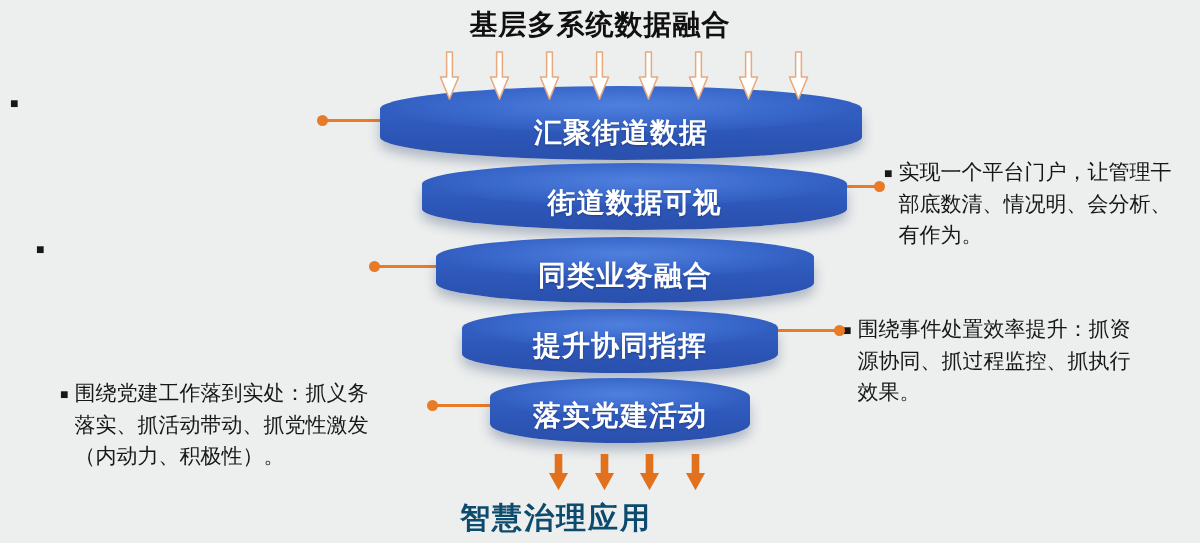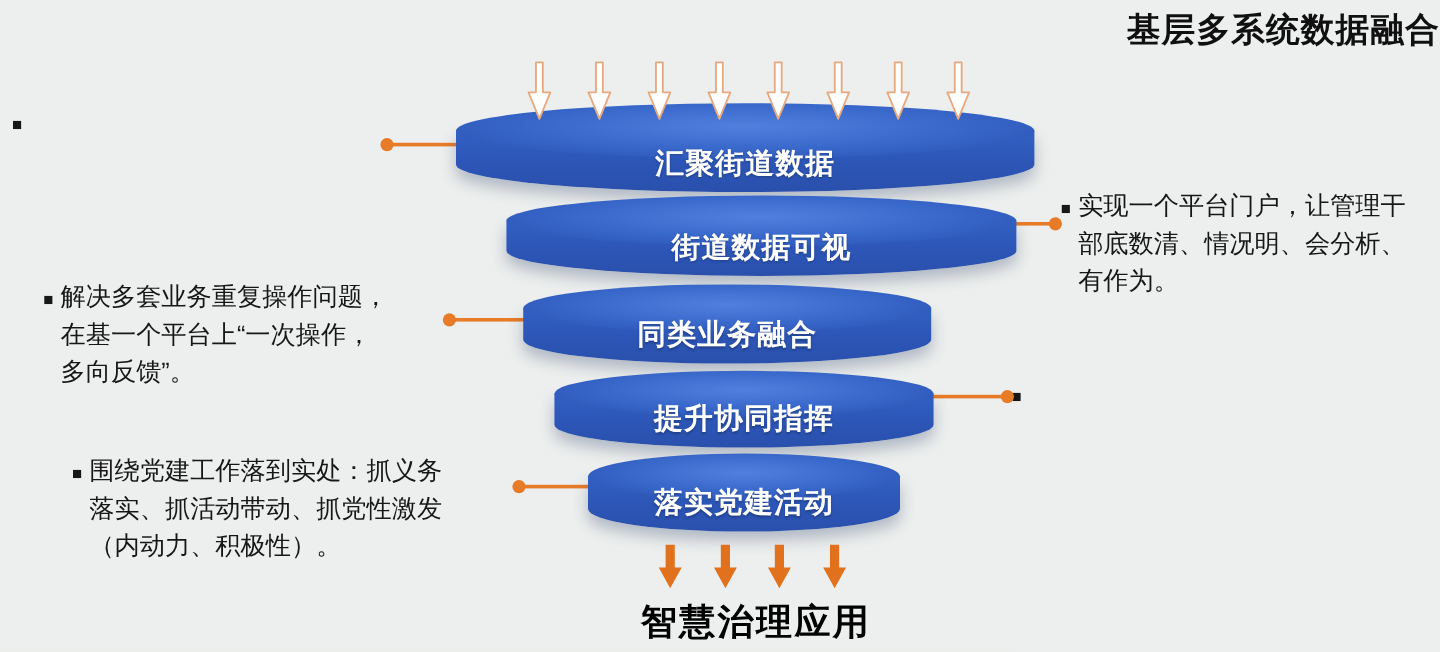--- a/index.html
+++ b/index.html
@@ -5,64 +5,64 @@
   html,body { margin:0; padding:0; background:#e9ebe9; }
   .canvas {
     position:relative; width:1200px; height:543px;
     background:#edefee; overflow:hidden;
     font-family:"Liberation Sans", sans-serif;
   }
 
   
   .title {
     position:absolute; top:6px; left:0; width:100%;
-    text-align:right; font-size:28px; font-weight:bold;
+    text-align:center; font-size:28px; font-weight:bold;
     color:#101010; letter-spacing:1px;
   }
 
   
   .disk { position:absolute; }
   .disk-top {
     position:absolute; z-index:3; left:0; top:0; width:100%; height:var(--e);
     border-radius:50%;
     background: radial-gradient(ellipse 75% 85% at 50% 42%,
       #5080de 0%, #3a69cc 45%, #2e59ba 75%, #3c6bce 100%);
   }
   .disk-body {
     position:absolute; z-index:2; left:0;
     top:calc(var(--e) / 2); width:100%; height:calc(100% - var(--e) / 2);
     background: linear-gradient(180deg, #3260c4 0%, #2c55b6 55%, #2a50ac 100%);
     border-radius: 0 0 50% 50% / 0 0 calc(var(--e) / 2) calc(var(--e) / 2);
     box-shadow: 0 7px 12px rgba(45,65,105,0.32);
   }
   .disk-label {
     position:absolute; z-index:4; left:0; bottom:8px; width:100%;
-    text-align:center; color:#ffffff; font-size:24px; font-weight:bold;
+    text-align:center; color:#ffffff; font-size:28px; font-weight:bold;
     text-shadow:0 1px 2px rgba(0,0,0,0.25); letter-spacing:1px;
   }
 
   
   .top-arrows {
     position:absolute; left:438px; top:50px; width:372px; height:52px;
     display:flex; justify-content:space-between; z-index:5;
   }
   .top-arrow { width:23px; height:52px; }
 
   
   .bottom-arrows {
     position:absolute; left:548px; top:453px; width:158px; height:40px;
     display:flex; justify-content:space-between; z-index:5;
   }
   .bottom-arrow { width:21px; height:40px; }
 
   
   .bottom-label {
     position:absolute; left:460px; top:498px; width:340px;
-    text-align:center; font-size:30px; font-weight:bold;
-    color:#000000; letter-spacing:2px;
+    text-align:left; font-size:30px; font-weight:bold;
+    color:#0c4a6e; letter-spacing:2px;
   }
 
   
   .ann {
     position:absolute; display:flex; align-items:flex-start;
     color:#171717; font-size:21px; line-height:1.5;
   }
   .ann .bullet { font-size:14px; margin-top:7px; margin-right:6px; flex:0 0 auto; }
   .ann .ann-text { white-space:pre-line; }
   .ann-l1 { left:10px;  top:86px;  width:345px; }
@@ -129,21 +129,21 @@
     <div class="disk-top"></div>
     <div class="disk-label">汇聚街道数据</div>
   </div>
 
   <div class="disk" style="left:408px; top:163px; width:425px; height:67px;margin-left:14px; --e:42px;">
     <div class="disk-body"></div>
     <div class="disk-top"></div>
     <div class="disk-label">街道数据可视</div>
   </div>
 
-  <div class="disk" style="left:436px; top:237px; width:340px; height:66px; --e:40px;">
+  <div class="disk" style="left:436px; top:237px; width:378px; height:66px; --e:40px;">
     <div class="disk-body"></div>
     <div class="disk-top"></div>
     <div class="disk-label">同类业务融合</div>
   </div>
 
   <div class="disk" style="left:462px; top:309px; width:316px; height:64px; --e:38px;">
     <div class="disk-body"></div>
     <div class="disk-top"></div>
     <div class="disk-label">提升协同指挥</div>
   </div>
@@ -152,39 +152,39 @@
     <div class="disk-body"></div>
     <div class="disk-top"></div>
     <div class="disk-label">落实党建活动</div>
   </div>
 
   <div class="ann ann-l1">
     <span class="bullet">■</span>
   </div>
   <div class="ann ann-l2">
     <span class="bullet">■</span>
-    <span class="ann-text">解决多套业务重复操作问题，
-在基一个平台上“一次操作，
-多向反馈”。</span>
   </div>
   <div class="ann ann-l3">
     <span class="bullet">■</span>
     <span class="ann-text">围绕党建工作落到实处：抓义务
 落实、抓活动带动、抓党性激发
 （内动力、积极性）。</span>
   </div>
 
   <div class="ann ann-r1">
     <span class="bullet">■</span>
     <span class="ann-text">实现一个平台门户，让管理干
 部底数清、情况明、会分析、
 有作为。</span>
   </div>
   <div class="ann ann-r2">
     <span class="bullet">■</span>
+    <span class="ann-text">围绕事件处置效率提升：抓资
+源协同、抓过程监控、抓执行
+效果。</span>
   </div>
 
   <div class="bottom-arrows">
     <svg class="bottom-arrow" viewBox="0 0 22 40">
         <path d="M7 0 L15 0 L15 20 L21 20 L11 38 L1 20 L7 20 Z" fill="#e2711d"></path>
       </svg>
     <svg class="bottom-arrow" viewBox="0 0 22 40">
         <path d="M7 0 L15 0 L15 20 L21 20 L11 38 L1 20 L7 20 Z" fill="#e2711d"></path>
       </svg>
     <svg class="bottom-arrow" viewBox="0 0 22 40">

